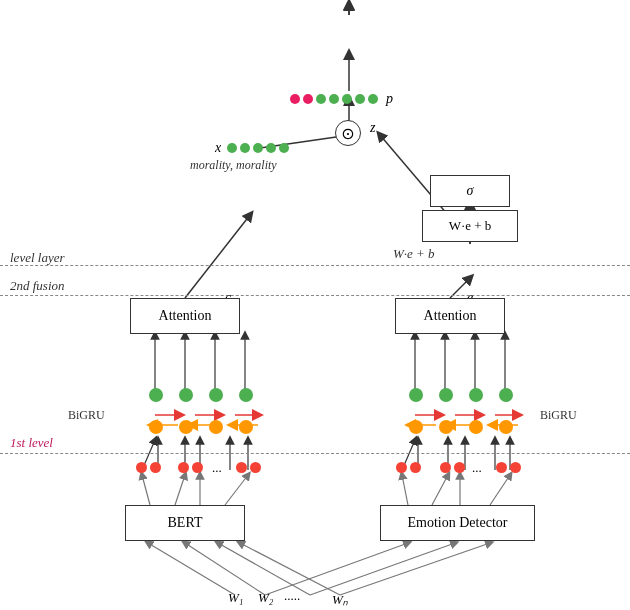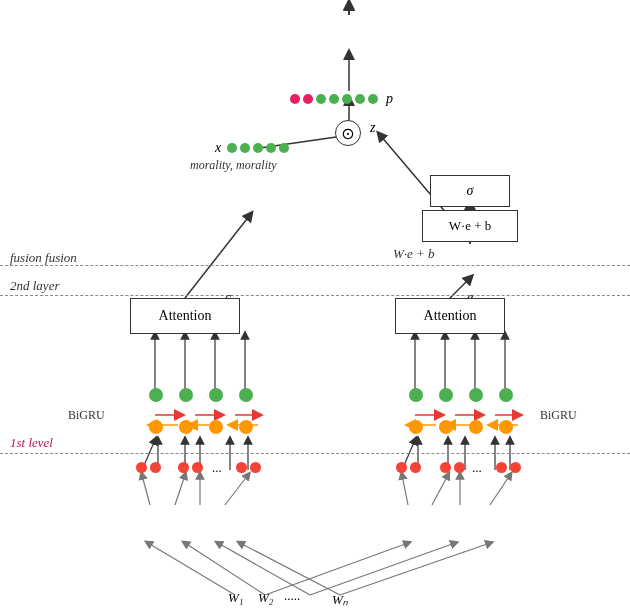--- a/index.html
+++ b/index.html
@@ -189,24 +189,24 @@
 
   <span style="position:absolute; left:190px; top:158px; font-size:12px; color:#333; font-style:italic;">morality, morality</span>
 
   <div class="box" style="left:430px; top:175px; width:80px; height:32px; font-style:italic;">σ</div>
 
   <div class="box" style="left:422px; top:210px; width:96px; height:32px; font-size:13px;">
     <span>W·e + b</span>
   </div>
 
   <div class="dashed-line" style="left:0; top:265px; width:630px;"></div>
-  <span style="position:absolute; left:10px; top:250px; font-size:13px; color:#333; font-style:italic;">fusion fusion</span>
+  <span style="position:absolute; left:10px; top:250px; font-size:13px; color:#333; font-style:italic;">level layer</span>
 
   <div class="dashed-line" style="left:0; top:295px; width:630px;"></div>
-  <span style="position:absolute; left:10px; top:278px; font-size:13px; color:#333; font-style:italic;">2nd layer</span>
+  <span style="position:absolute; left:10px; top:278px; font-size:13px; color:#333; font-style:italic;">2nd fusion</span>
 
   <span style="position:absolute; left:225px; top:290px; font-size:14px; font-style:italic;">c</span>
 
   <span style="position:absolute; left:467px; top:290px; font-size:14px; font-style:italic;">e</span>
 
   <div class="box" style="left:130px; top:298px; width:110px; height:36px;">
     <span>Attention</span>
   </div>
 
   <div class="box" style="left:395px; top:298px; width:110px; height:36px;">
@@ -255,21 +255,27 @@
   <div class="node-dot dot-red" style="left:410px; top:462px; width:11px; height:11px;"></div>
 
   <div class="node-dot dot-red" style="left:440px; top:462px; width:11px; height:11px;"></div>
   <div class="node-dot dot-red" style="left:454px; top:462px; width:11px; height:11px;"></div>
 
   <span style="position:absolute; left:472px; top:460px; font-size:13px;">...</span>
 
   <div class="node-dot dot-red" style="left:496px; top:462px; width:11px; height:11px;"></div>
   <div class="node-dot dot-red" style="left:510px; top:462px; width:11px; height:11px;"></div>
 
-
+  <div class="box" style="left:125px; top:505px; width:120px; height:36px;">
+    <span>BERT</span>
+  </div>
+
+  <div class="box" style="left:380px; top:505px; width:155px; height:36px;">
+    <span>Emotion Detector</span>
+  </div>
 
   <span style="position:absolute; left:228px; top:590px; font-size:13px; font-style:italic;">W₁</span>
   <span style="position:absolute; left:258px; top:590px; font-size:13px; font-style:italic;">W₂</span>
   <span style="position:absolute; left:284px; top:588px; font-size:13px;">.....</span>
   <span style="position:absolute; left:332px; top:590px; font-size:13px; font-style:italic;">Wₙ</span>
 
   <span style="position:absolute; left:393px; top:246px; font-size:13px; font-style:italic; color:#333;">W·e + b</span>
 
 </div>
 

